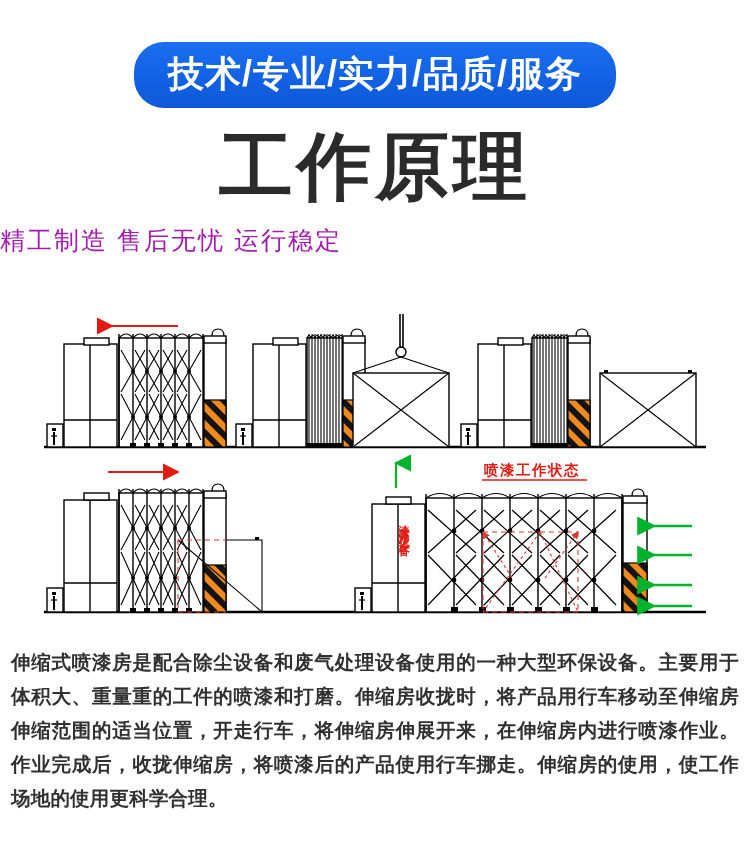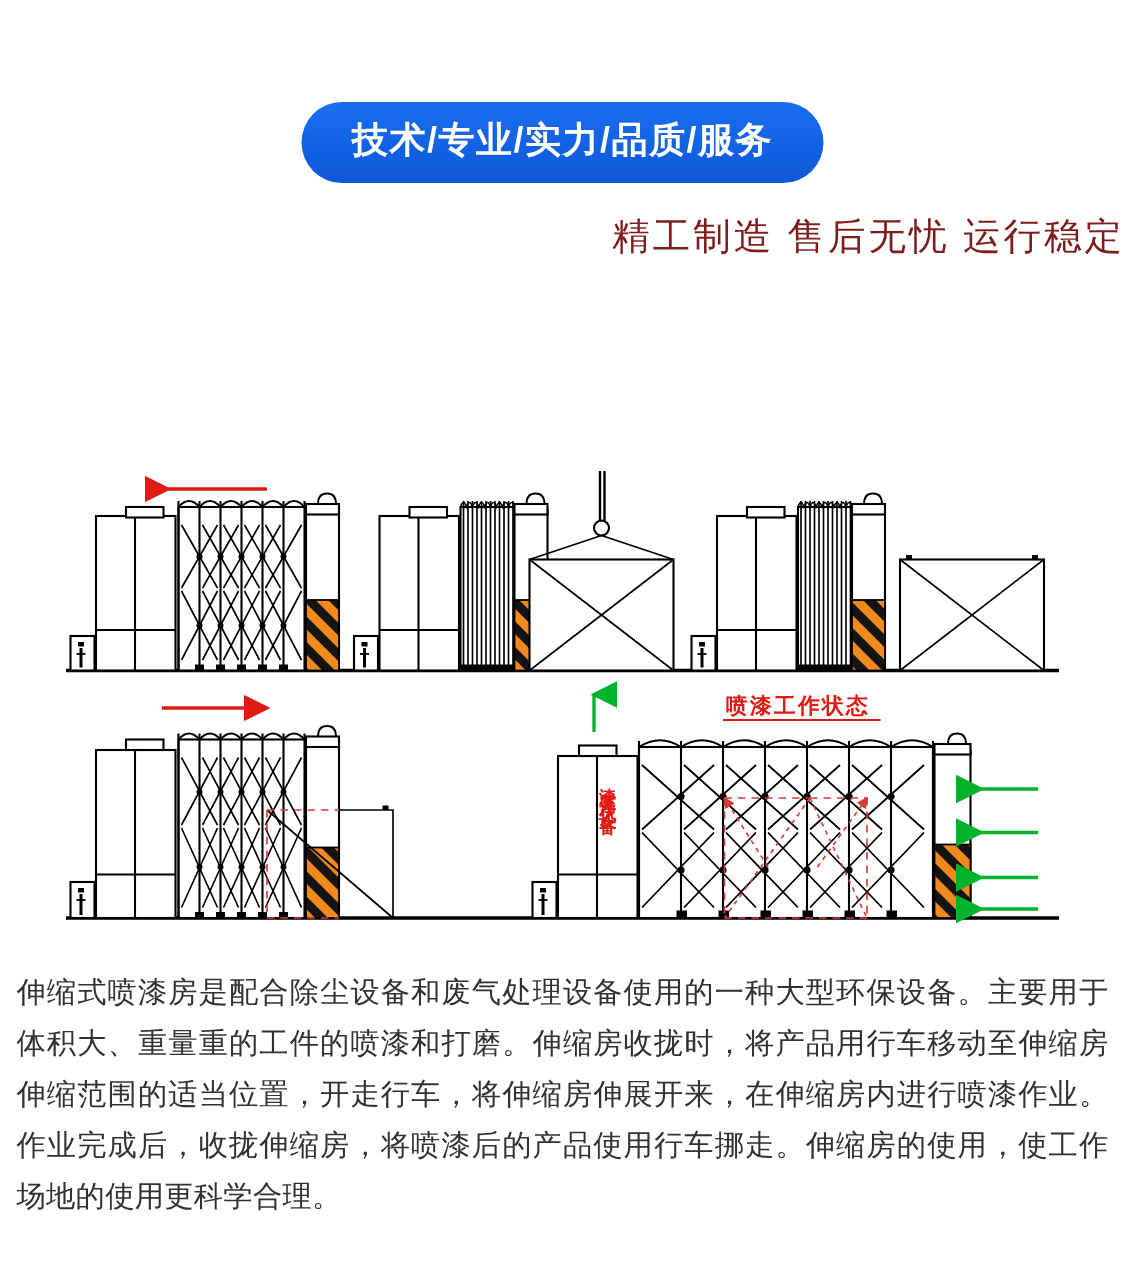--- a/index.html
+++ b/index.html
@@ -16,45 +16,44 @@
   
   .header {
     width: 100%;
     padding-top: 42px;
     text-align: center;
   }
   .badge {
     display: inline-block;
     background: linear-gradient(180deg, #1a6ef0 0%, #0d58d8 100%);
     color: #ffffff;
-    font-size: 24px;
+    font-size: 36px;
     font-weight: 600;
     letter-spacing: 1px;
     line-height: 1;
     padding: 14px 34px 16px 34px;
     border-radius: 30px;
     white-space: nowrap;
-    margin-top: 26px;
   }
   .main-title {
     margin-top: 22px;
     font-size: 74px;
     font-weight: 800;
     color: #2b2b2b;
     letter-spacing: 4px;
     line-height: 1;
     text-align: center;
   }
   .sub-title {
     margin-top: 24px;
     font-size: 25px;
-    color: #7f1d1d;
+    color: #a21caf;
     letter-spacing: 2px;
     line-height: 1;
-    text-align: right;
+    text-align: left;
   }
 
   
   .diagram-wrap {
     position: absolute;
     top: 300px;
     left: 0;
     width: 694px;
     height: 330px;
   }
@@ -64,27 +63,29 @@
   .body-text {
     position: absolute;
     top: 645px;
     left: 11px;
     width: 728px;
     font-size: 19.5px;
     line-height: 34px;
     color: #313131;
     text-align: justify;
     letter-spacing: 0.2px;
+    font-weight: bold;
   }
 </style>
 </head>
 <body>
 
 <div class="header">
   <div class="badge">技术/专业/实力/品质/服务</div>
+  <div class="main-title">工作原理</div>
   <div class="sub-title">精工制造 售后无忧 运行稳定</div>
 </div>
 
 <div class="diagram-wrap">
 <svg width="750" height="330" viewBox="0 0 750 330" xmlns="http://www.w3.org/2000/svg">
   <defs>
 
     <pattern id="hazard" width="12" height="12" patternUnits="userSpaceOnUse" patternTransform="rotate(-45)">
       <rect width="12" height="12" fill="#f08a1e"></rect>
       <rect width="6" height="12" fill="#141414"></rect>

